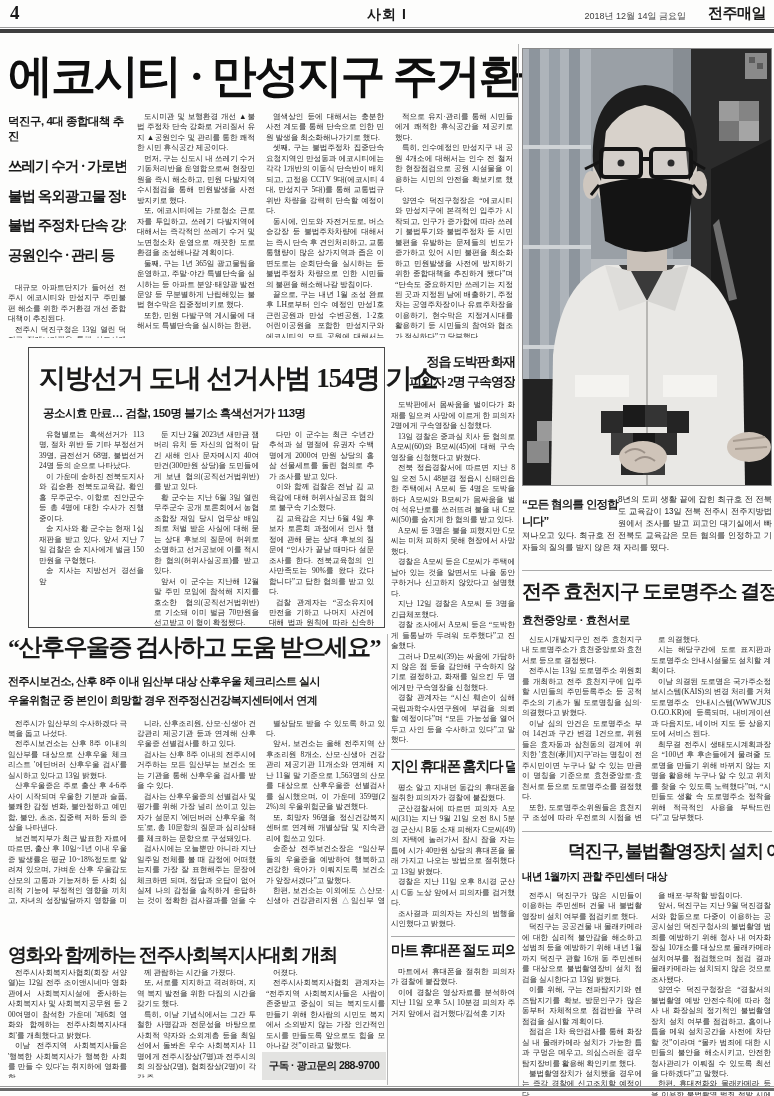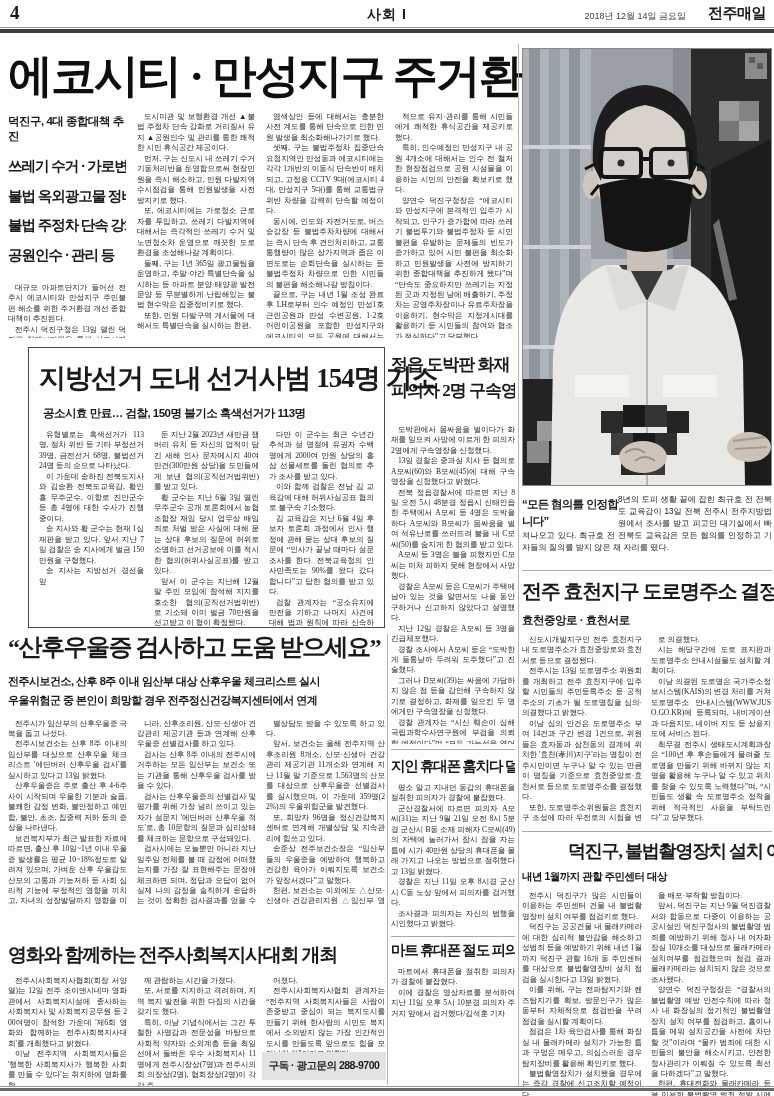--- a/index.html
+++ b/index.html
@@ -37,31 +37,31 @@
   .main-c1-body{margin-top:12px;}
   
   .ebox{position:absolute;left:28px;top:347px;width:357px;height:281px;border:1px solid #4a4a4a;
         box-sizing:border-box;padding:8px 10px;}
   .ebox-hl{font-size:27px;font-weight:600;text-align:center;letter-spacing:-1px;margin:4px 0 10px;white-space:nowrap;}
   .ebox-sub{font-size:11.5px;font-weight:bold;margin:0 0 9px 4px;letter-spacing:-0.5px;}
   .ebox .cols{gap:10px;height:196px;}
   .ebox .col{width:106px;}
   
   .midart{position:absolute;left:391px;width:124px;}
-  .mid-hl2{font-size:17px;font-weight:600;letter-spacing:-1px;line-height:1.55;text-align:left;margin-bottom:20px;white-space:nowrap;}
+  .mid-hl2{font-size:13px;font-weight:600;letter-spacing:-1px;line-height:1.55;text-align:right;margin-bottom:8px;white-space:nowrap;}
   .mid-hl1{font-size:14.5px;font-weight:bold;letter-spacing:-1.2px;margin-bottom:7px;white-space:nowrap;}
   
   .ppart{position:absolute;left:8px;top:631px;width:377px;}
   .pp-hl{font-size:24px;font-weight:600;letter-spacing:-1.5px;white-space:nowrap;margin-bottom:9px;}
   .pp-sub div{font-size:11px;font-weight:bold;line-height:1.75;letter-spacing:-0.5px;}
   .pp-cols{margin-top:8px;gap:10px;height:186px;}
   .pp-cols .col{width:119px;}
   
   .wf{position:absolute;left:8px;top:942px;width:377px;}
-  .wf-hl{font-size:19px;font-weight:600;letter-spacing:-1.3px;white-space:nowrap;margin-bottom:8px;}
+  .wf-hl{font-size:19px;font-weight:600;letter-spacing:-1.3px;white-space:nowrap;}
   .wf-cols{gap:10px;height:110px;}
   .wf-cols .col{width:119px;}
   .notice{position:absolute;left:262px;top:1052px;width:124px;height:28px;background:#e3e3e1;
         display:flex;align-items:center;justify-content:center;font-size:10.5px;font-weight:bold;
         font-family:"Liberation Sans",sans-serif;letter-spacing:-0.5px;}
   
   .photo{position:absolute;left:522px;top:48px;width:250px;height:438px;border:1px solid #8a8a8a;box-sizing:border-box;}
   .caption{position:absolute;left:522px;top:494px;width:250px;font-size:8.2px;line-height:1.45;
         text-align:justify;word-break:break-all;color:#222;}
   .cap-quote{float:left;width:96px;font-size:11.5px;font-weight:bold;letter-spacing:-0.8px;
@@ -194,21 +194,21 @@
   </div>
 
   <div class="ppart art-body">
     <div class="pp-hl">“산후우울증 검사하고 도움 받으세요”</div>
     <div class="pp-sub gothic">
       <div>전주시보건소, 산후 8주 이내 임산부 대상 산후우울 체크리스트 실시</div>
       <div>우울위험군 중 본인이 희망할 경우 전주정신건강복지센터에서 연계</div>
     </div>
     <div class="cols pp-cols">
       <div class="col">
-          <p class="para">전주시가 임산부의 산후우울증 극복을 돕고 나섰다.</p>
+          <p class="para">전주시가 임산부의 수사하겠다 극복을 돕고 나섰다.</p>
           <p class="para">전주시보건소는 산후 8주 이내의 임산부를 대상으로 산후우울 체크리스트 '에딘버러 산후우울 검사'를 실시하고 있다고 13일 밝혔다.</p>
           <p class="para">산후우울증은 주로 출산 후 4-6주 사이 시작되며 우울한 기분과 슬픔, 불쾌한 감정 변화, 불안정하고 예민함, 불안, 초조, 집중력 저하 등의 증상을 나타낸다.</p>
           <p class="para">보건복지부가 최근 발표한 자료에 따르면, 출산 후 10일~1년 이내 우울증 발생률은 평균 10~18%정도로 알려져 있으며, 가벼운 산후 우울감도 산모의 고통과 기능저하 등 사회 심리적 기능에 부정적인 영향을 끼치고, 자녀의 성장발달까지 영향을 미치는 관계로 산후 우울증 관리의 중요성이 대두되고 있다.</p>
         </div>
       <div class="col">
           <p class="para">니라, 산후조리원, 산모·신생아 건강관리 제공기관 등과 연계해 산후우울증 선별검사를 하고 있다.</p>
           <p class="para">검사는 산후 8주 이내의 전주시에 거주하는 모든 임산부는 보건소 또는 기관을 통해 산후우울 검사를 받을 수 있다.</p>
           <p class="para">검사는 산후우울증의 선별검사 및 평가를 위해 가장 널리 쓰이고 있는 자가 설문지 '에딘버러 산후우울 척도'로, 총 10문항의 질문과 심리상태를 체크하는 문항으로 구성돼있다.</p>
           <p class="para">검사시에는 오늘뿐만 아니라 지난 일주일 전체를 볼 때 감정에 어떠했는지를 가장 잘 표현해주는 문장에 체크하면 되며, 정답과 오답이 없어 실제 나의 감정을 솔직하게 응답하는 것이 정확한 검사결과를 얻을 수 있다.</p>
         </div>

